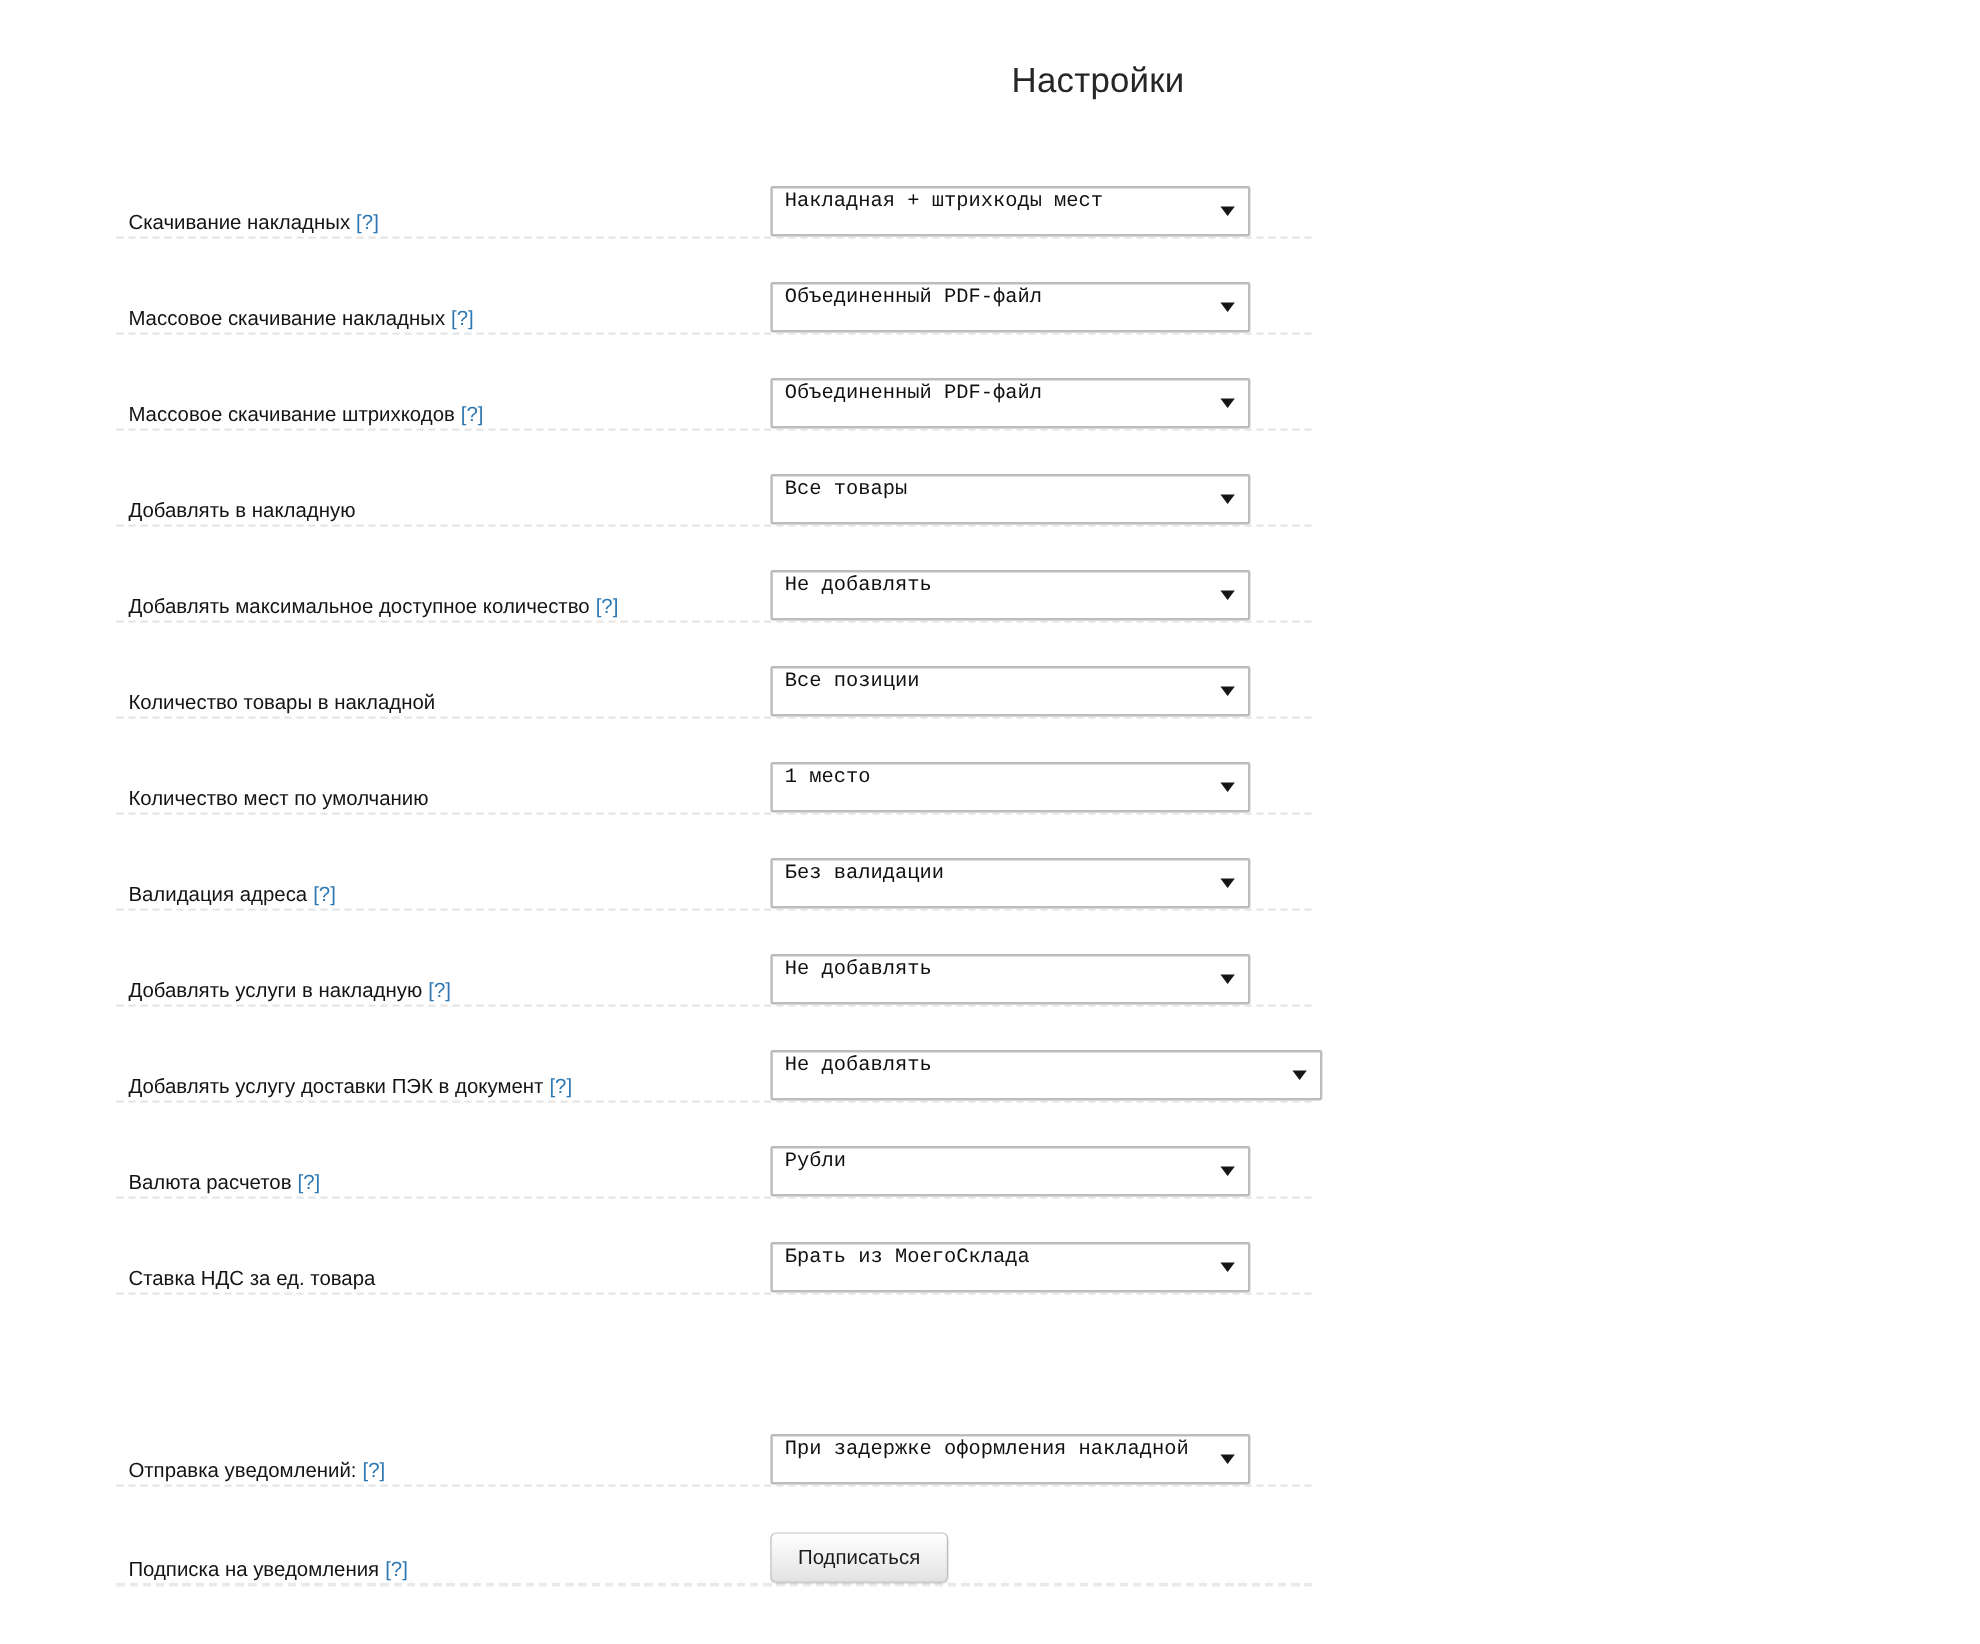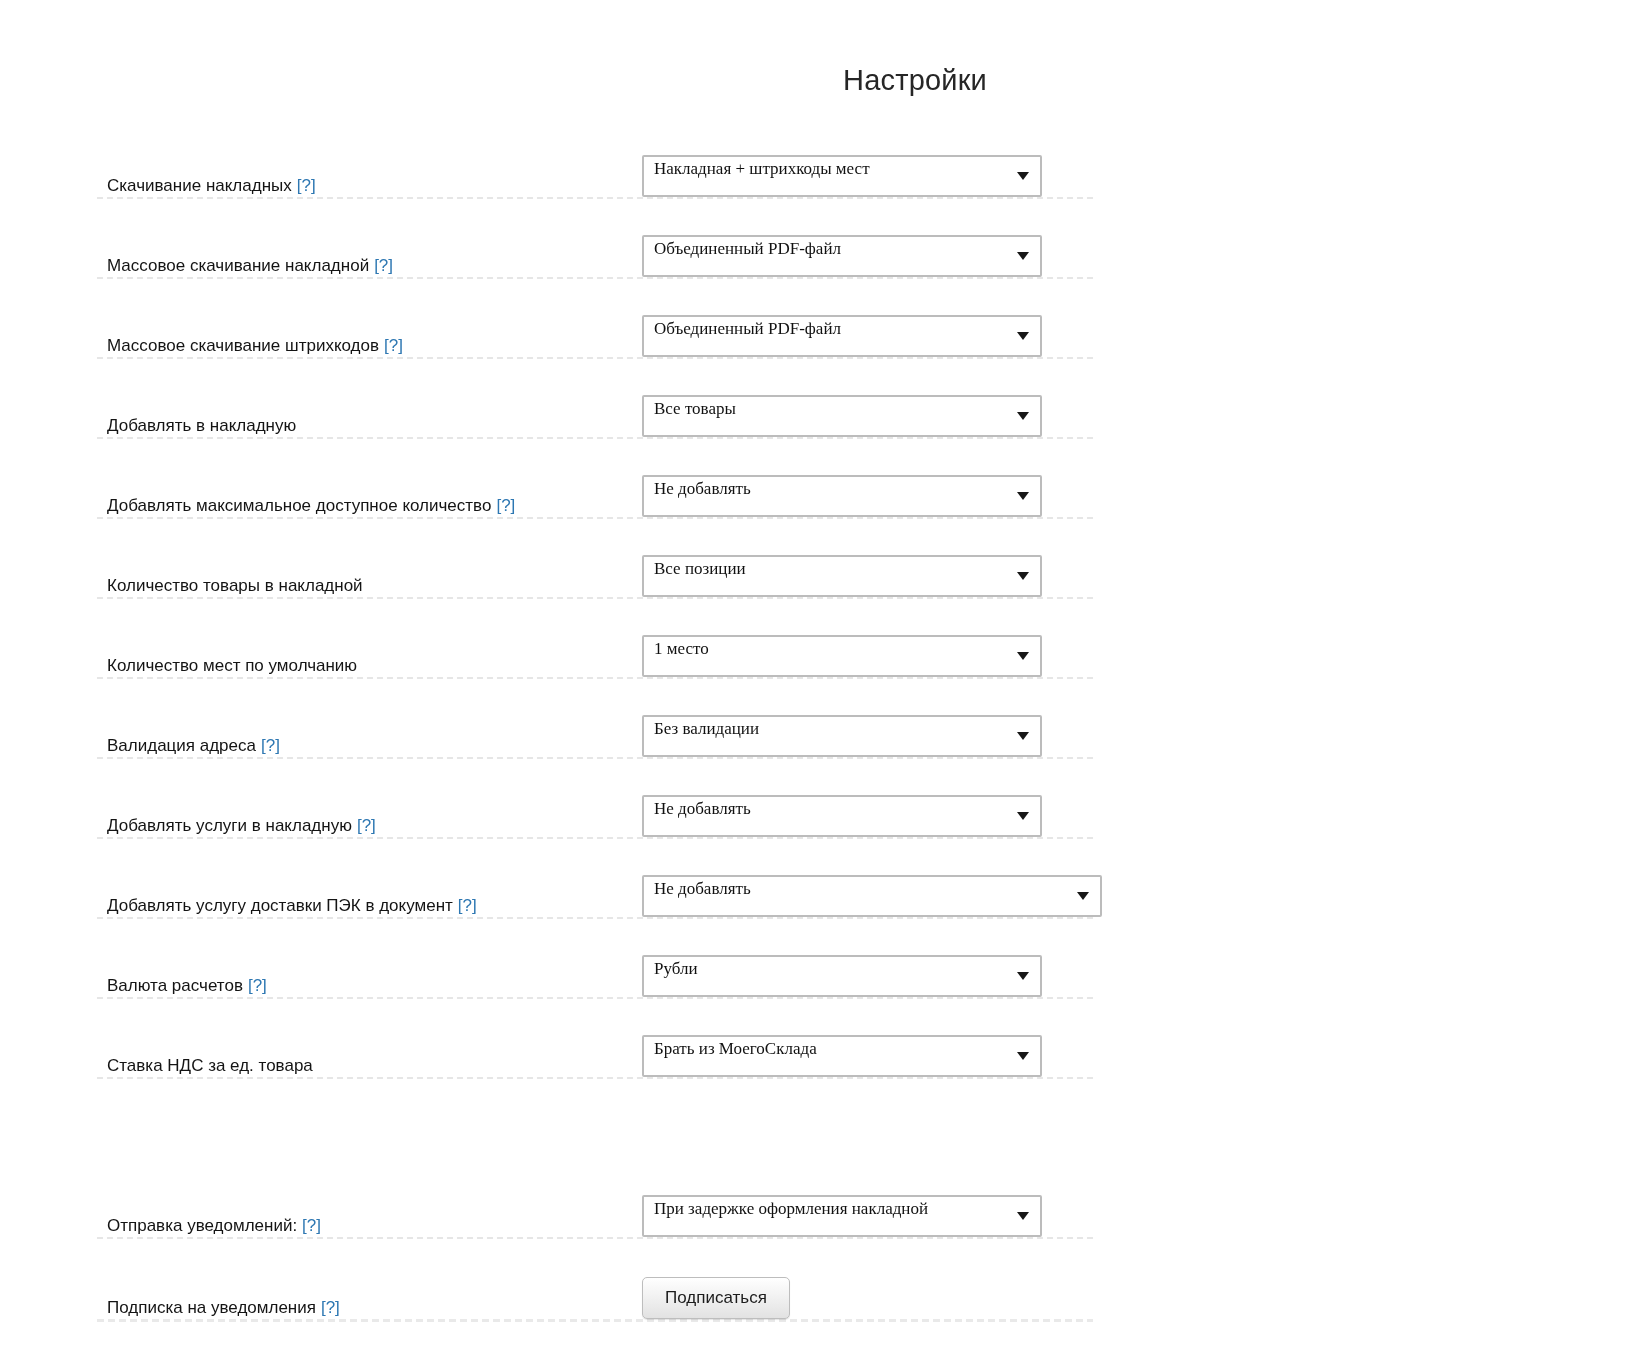--- a/index.html
+++ b/index.html
@@ -6,21 +6,21 @@
   html,body { background:#ffffff; }
   .page {
     position:relative;
     width:1650px; height:1370px;
     background:#ffffff;
     font-family:"Liberation Sans", sans-serif;
     overflow:hidden;
   }
   .page-title {
     position:absolute;
-    top:64px; left:180px; width:1470px;
+    top:52px; left:180px; width:1470px;
     text-align:center;
     font-size:29px; font-weight:400; color:#262626;
     letter-spacing:0.2px;
   }
   .settings-list {
     position:absolute;
     top:119px; left:97px;
     width:996px;
   }
   .settings-list::after {
@@ -59,21 +59,21 @@
   }
   .select-box.wide { width:460px; }
   .select-box select {
     width:100%; height:100%;
     -webkit-appearance:none; -moz-appearance:none; appearance:none;
     border:2px solid #bcbcbc;
     border-radius:2px;
     background:#ffffff;
     padding:0 34px 16px 10px;
     font-size:17px; color:#111111;
-    font-family:Liberation Serif, serif;
+    font-family:Liberation Mono, monospace;
     cursor:pointer;
   }
   .dropdown-arrow {
     position:absolute;
     right:13px; top:17px;
     width:0; height:0;
     border-left:6px solid transparent;
     border-right:6px solid transparent;
     border-top:8px solid #161616;
     pointer-events:none;
@@ -94,21 +94,21 @@
 <body>
 
 <div class="page">
   <h1 class="page-title">Настройки</h1>
   <div class="settings-list">
       <div class="row">
         <div class="row-label"><span>Скачивание накладных</span><a class="help-link" href="#">[?]</a></div>
         <div class="select-box"><select><option>Накладная + штрихкоды мест</option></select><span class="dropdown-arrow"></span></div>
       </div>
       <div class="row">
-        <div class="row-label"><span>Массовое скачивание накладной</span><a class="help-link" href="#">[?]</a></div>
+        <div class="row-label"><span>Массовое скачивание накладных</span><a class="help-link" href="#">[?]</a></div>
         <div class="select-box"><select><option>Объединенный PDF-файл</option></select><span class="dropdown-arrow"></span></div>
       </div>
       <div class="row">
         <div class="row-label"><span>Массовое скачивание штрихкодов</span><a class="help-link" href="#">[?]</a></div>
         <div class="select-box"><select><option>Объединенный PDF-файл</option></select><span class="dropdown-arrow"></span></div>
       </div>
       <div class="row">
         <div class="row-label"><span>Добавлять в накладную</span></div>
         <div class="select-box"><select><option>Все товары</option></select><span class="dropdown-arrow"></span></div>
       </div>

